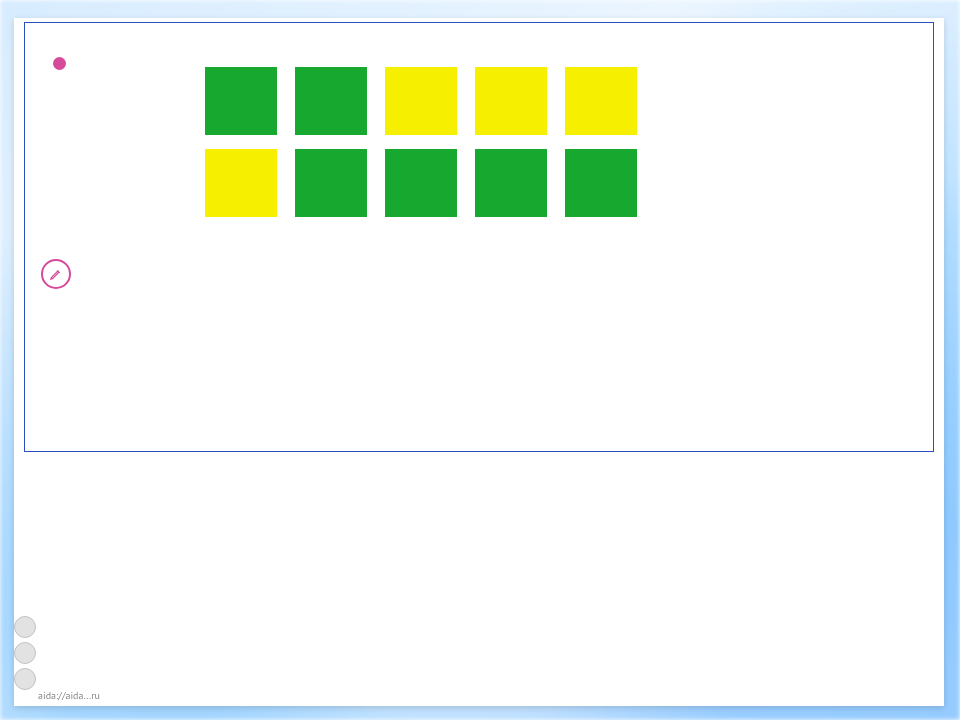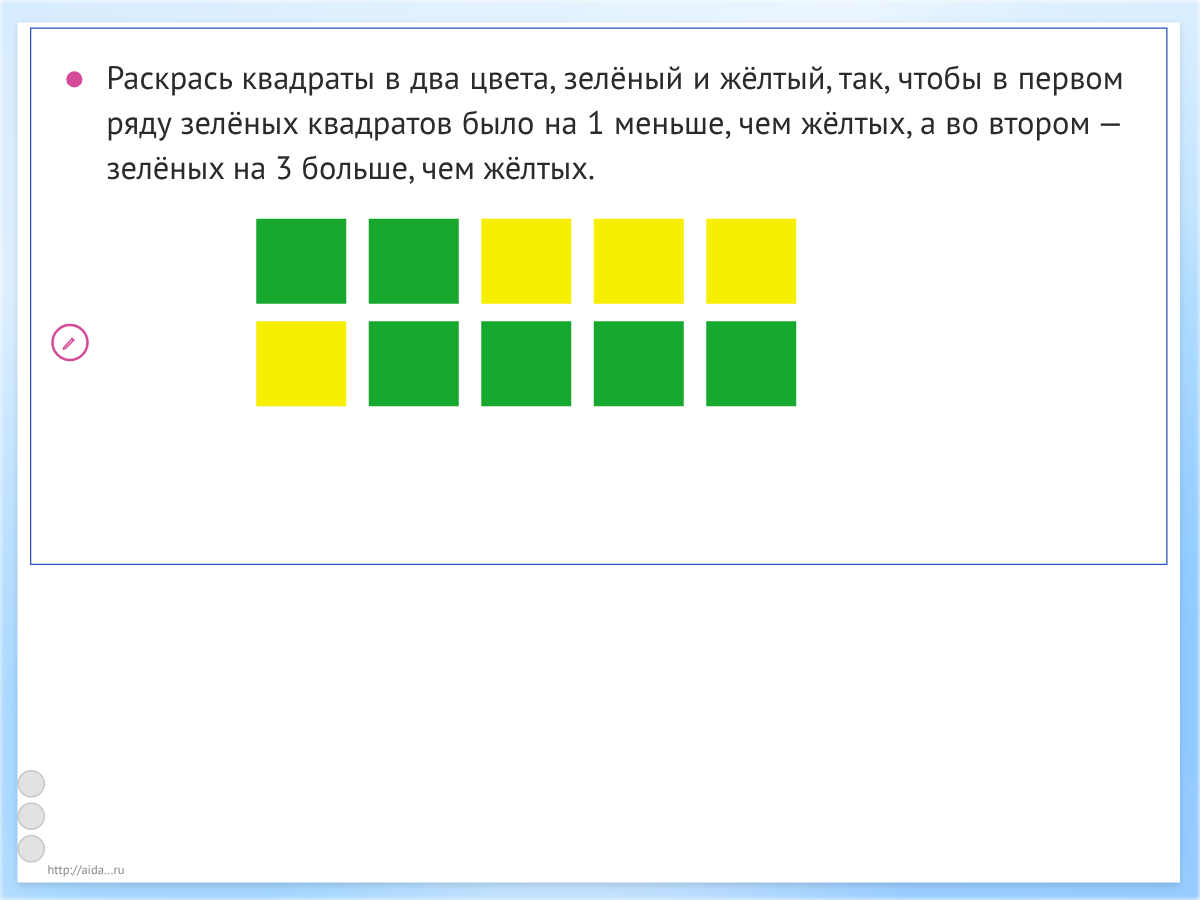--- a/index.html
+++ b/index.html
@@ -60,21 +60,20 @@
 </head>
 <body>
 
 <div class="bg"></div>
 
 <div class="slide">
 
   <div class="sheet">
     <div class="bullet"></div>
 
-    <div class="task-text">Раскрась квадраты в два цвета, зелёный и жёлтый, так, чтобы в первом ряду зелёных квадратов было на 1 меньше, чем жёлтых, а во втором — зелёных на 3 больше, чем жёл­­тых.</div>
 
     <div class="pencil">
       <svg viewBox="0 0 24 24" width="14" height="14" fill="none" stroke="#d54a9a" stroke-width="2">
         <path d="M3 21l3-1 11-11-2-2L4 18l-1 3z"></path>
         <path d="M14 6l4 4"></path>
       </svg>
     </div>
 
     <div class="rows">
       <div class="row">
@@ -93,14 +92,14 @@
       </div>
     </div>
   </div>
 
   <div class="kids">
     <div class="h"></div>
       <div class="h"></div>
       <div class="h"></div>
   </div>
 
-  <div class="footer">http://aida...ru</div>
+  <div class="footer">aida://aida...ru</div>
 </div>
 
 </body></html>

